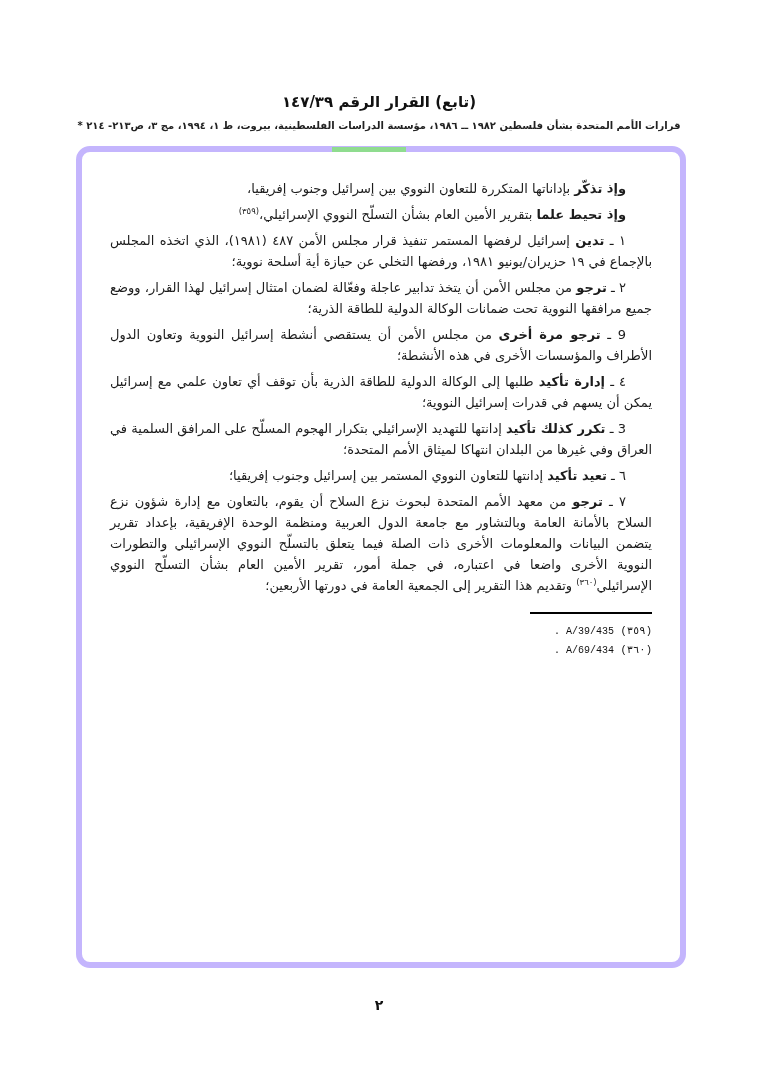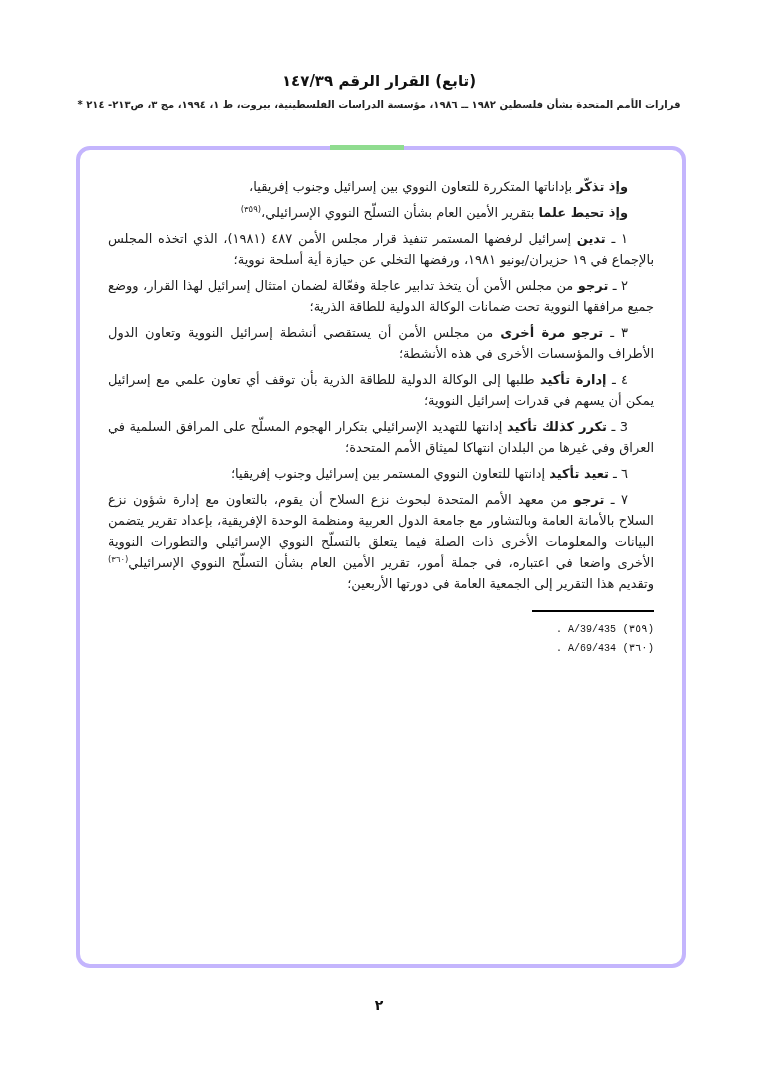--- a/index.html
+++ b/index.html
@@ -11,42 +11,42 @@
     color: #1b1b1b;
   }
   .page {
     position: relative;
     width: 758px; height: 1078px;
     background: #ffffff;
     overflow: hidden;
   }
   .header {
     text-align: center;
-    padding-top: 72px;
+    padding-top: 93px;
   }
   .title {
     direction: rtl;
     font-size: 15px;
     font-weight: bold;
     color: #111;
     margin: 0;
   }
   .source {
     direction: rtl;
     font-size: 10px;
     font-weight: bold;
     color: #222;
     margin-top: 9px;
     letter-spacing: 0.1px;
   }
   .green-box {
     position: absolute;
     left: 76px; top: 146px;
     width: 610px; height: 822px;
-    border: 4px solid #c4b5fd;
+    border: 6px solid #c4b5fd;
     border-radius: 14px;
     padding: 26px 28px 18px 28px;
     background: #ffffff;
   }
   .border-artifact {
     position: absolute;
     left: 250px; top: -5px;
     width: 74px; height: 5px;
     background: #8fdc8f;
   }
@@ -110,21 +110,21 @@
     <div class="content">
 
       <p class="para"><span class="prefix"></span><span class="lead">وإذ تذكّر</span><span> بإداناتها المتكررة للتعاون النووي بين إسرائيل وجنوب إفريقيا،</span></p>
 
       <p class="para"><span class="prefix"></span><span class="lead">وإذ تحيط علما</span><span> بتقرير الأمين العام بشأن التسلّح النووي الإسرائيلي،</span><sup class="fnref">(٣٥٩)</sup></p>
 
       <p class="para"><span class="prefix">١ ـ </span><span class="lead">تدين</span><span> إسرائيل لرفضها المستمر تنفيذ قرار مجلس الأمن ٤٨٧ (١٩٨١)، الذي اتخذه المجلس بالإجماع في ١٩ حزيران/يونيو ١٩٨١، ورفضها التخلي عن حيازة أية أسلحة نووية؛</span></p>
 
       <p class="para"><span class="prefix">٢ ـ </span><span class="lead">ترجو</span><span> من مجلس الأمن أن يتخذ تدابير عاجلة وفعّالة لضمان امتثال إسرائيل لهذا القرار، ووضع جميع مرافقها النووية تحت ضمانات الوكالة الدولية للطاقة الذرية؛</span></p>
 
-      <p class="para"><span class="prefix">٣ ـ </span><span class="lead">ترجو مرة أخرى</span><span> من مجلس الأمن أن يستقصي أنشطة إسرائيل النووية وتعاون الدول الأطراف والمؤسسات الأخرى في هذه الأنشطة؛</span></p>
+      <p class="para"><span class="prefix">9 ـ </span><span class="lead">ترجو مرة أخرى</span><span> من مجلس الأمن أن يستقصي أنشطة إسرائيل النووية وتعاون الدول الأطراف والمؤسسات الأخرى في هذه الأنشطة؛</span></p>
 
       <p class="para"><span class="prefix">٤ ـ </span><span class="lead">إدارة تأكيد</span><span> طلبها إلى الوكالة الدولية للطاقة الذرية بأن توقف أي تعاون علمي مع إسرائيل يمكن أن يسهم في قدرات إسرائيل النووية؛</span></p>
 
       <p class="para"><span class="prefix">3 ـ </span><span class="lead">تكرر كذلك تأكيد</span><span> إدانتها للتهديد الإسرائيلي بتكرار الهجوم المسلّح على المرافق السلمية في العراق وفي غيرها من البلدان انتهاكا لميثاق الأمم المتحدة؛</span></p>
 
       <p class="para"><span class="prefix">٦ ـ </span><span class="lead">تعيد تأكيد</span><span> إدانتها للتعاون النووي المستمر بين إسرائيل وجنوب إفريقيا؛</span></p>
 
       <p class="para"><span class="prefix">٧ ـ </span><span class="lead">ترجو</span><span> من معهد الأمم المتحدة لبحوث نزع السلاح أن يقوم، بالتعاون مع إدارة شؤون نزع السلاح بالأمانة العامة وبالتشاور مع جامعة الدول العربية ومنظمة الوحدة الإفريقية، بإعداد تقرير يتضمن البيانات والمعلومات الأخرى ذات الصلة فيما يتعلق بالتسلّح النووي الإسرائيلي والتطورات النووية الأخرى واضعا في اعتباره، في جملة أمور، تقرير الأمين العام بشأن التسلّح النووي الإسرائيلي</span><sup class="fnref">(٣٦٠)</sup><span> وتقديم هذا التقرير إلى الجمعية العامة في دورتها الأربعين؛</span></p>
 
       <div class="footnotes">

